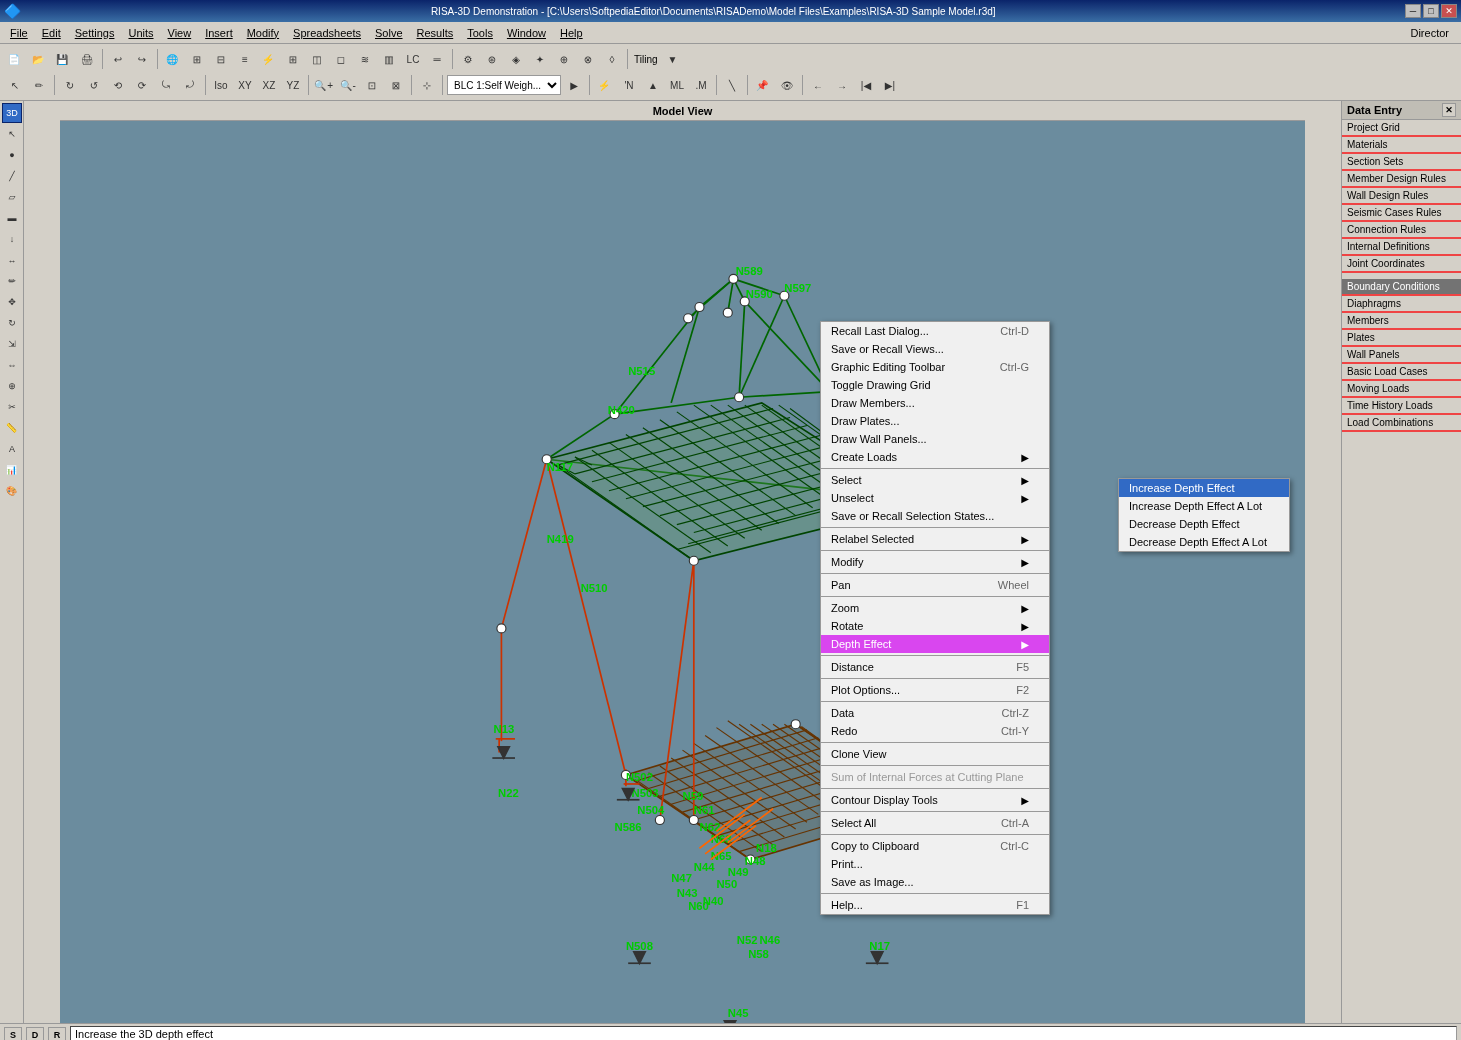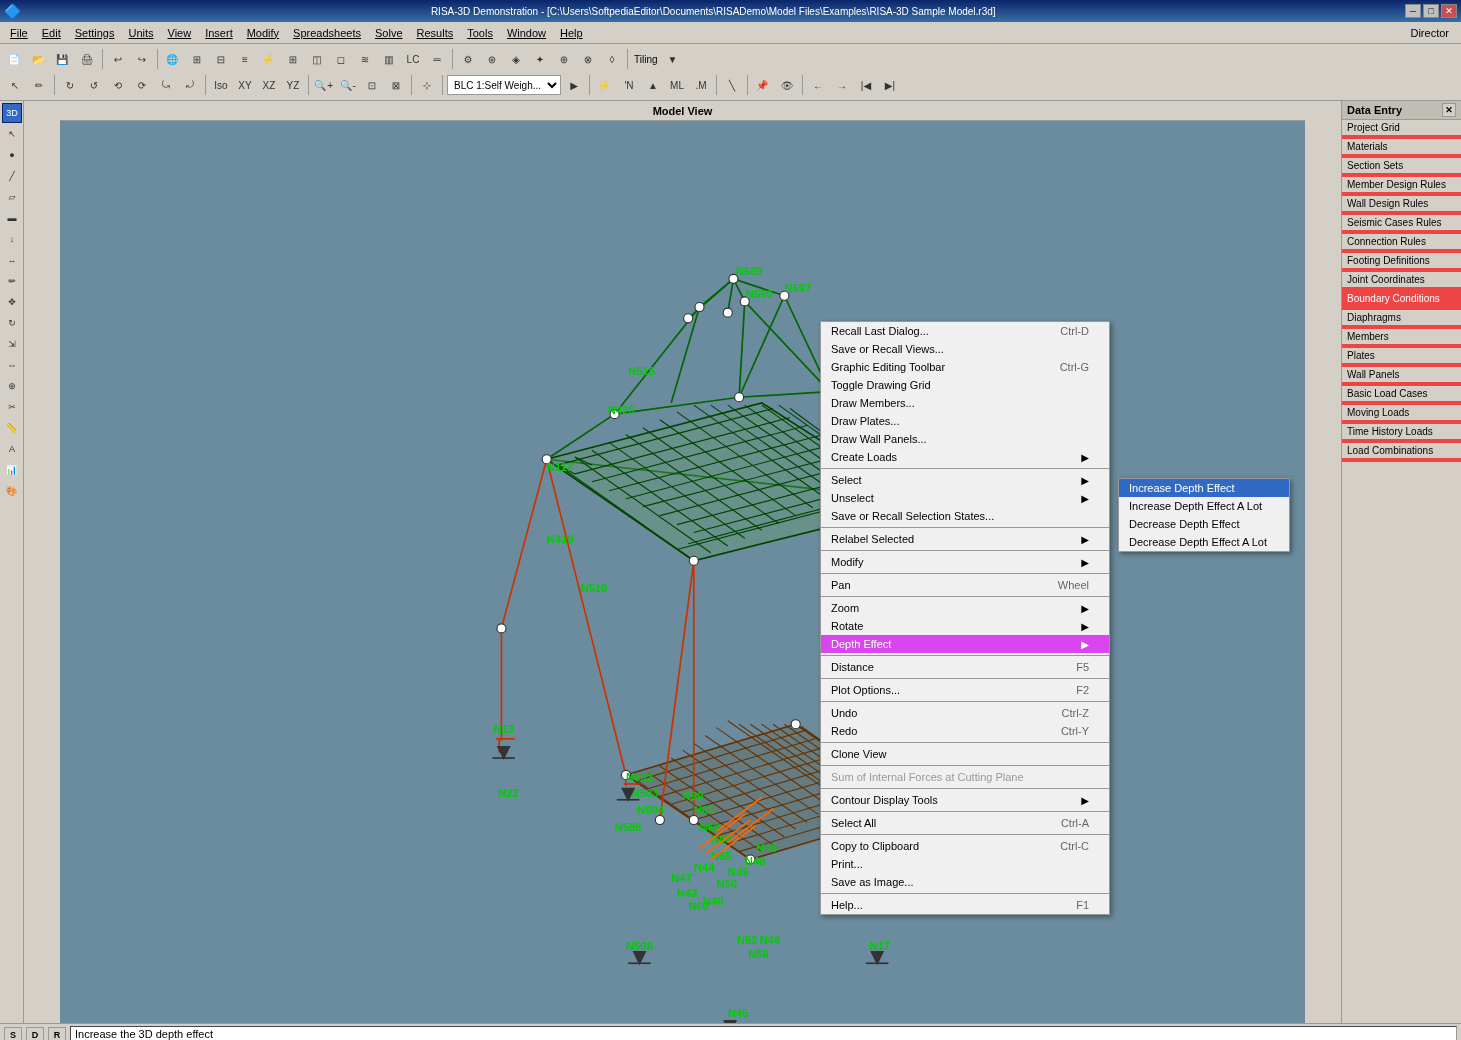--- a/index.html
+++ b/index.html
@@ -190,25 +190,25 @@
       background: #d4d0c8;
       border: 1px solid #999;
       cursor: pointer;
       font-size: 9px;
       display: flex; align-items: center; justify-content: center;
     }
     .data-entry-item {
       padding: 2px 5px;
       font-size: 10px;
       cursor: pointer;
-      border-bottom: 4px solid #ef4444;
+      border-bottom: 2px solid #ef4444;
       color: #000;
       white-space: nowrap;
     }
-    .data-entry-item.highlighted { background: #ef4444; color: white; }
+    .data-entry-item.highlighted { background: #737373; color: white; margin-top: 6px; }
 
     
     .status-bar {
       background: #d4d0c8;
       border-top: 1px solid #999;
       height: 22px;
       display: flex;
       align-items: center;
       padding: 0 4px;
       font-size: 11px;
@@ -233,21 +233,21 @@
     }
 
     
     .context-menu {
       position: absolute;
       top: 200px;
       left: 760px;
       background: #f0f0f0;
       border: 1px solid #999;
       box-shadow: 2px 2px 5px rgba(0,0,0,0.4);
-      width: 290px;
+      width: 230px;
       z-index: 100;
     }
     .ctx-item {
       padding: 3px 20px 3px 10px;
       cursor: pointer;
       display: flex;
       align-items: center;
       justify-content: space-between;
       font-size: 11px;
       color: #000;
@@ -738,21 +738,21 @@
           <span>Distance</span>
           <span class="ctx-shortcut">F5</span>
         </div>
         <div class="ctx-sep"></div>
         <div class="ctx-item">
           <span>Plot Options...</span>
           <span class="ctx-shortcut">F2</span>
         </div>
         <div class="ctx-sep"></div>
         <div class="ctx-item">
-          <span>Undo</span>
+          <span>Data</span>
           <span class="ctx-shortcut">Ctrl-Z</span>
         </div>
         <div class="ctx-item">
           <span>Redo</span>
           <span class="ctx-shortcut">Ctrl-Y</span>
         </div>
         <div class="ctx-sep"></div>
         <div class="ctx-item">
           <span>Clone View</span>
         </div>
@@ -802,21 +802,21 @@
       <span>Data Entry</span>
       <div class="right-panel-close">✕</div>
     </div>
     <div class="data-entry-item">Project Grid</div>
     <div class="data-entry-item">Materials</div>
     <div class="data-entry-item">Section Sets</div>
     <div class="data-entry-item">Member Design Rules</div>
     <div class="data-entry-item">Wall Design Rules</div>
     <div class="data-entry-item">Seismic Cases Rules</div>
     <div class="data-entry-item">Connection Rules</div>
-    <div class="data-entry-item">Footing Definitions</div>
+    <div class="data-entry-item">Internal Definitions</div>
     <div class="data-entry-item">Joint Coordinates</div>
     <div class="data-entry-item highlighted">Boundary Conditions</div>
     <div class="data-entry-item">Diaphragms</div>
     <div class="data-entry-item">Members</div>
     <div class="data-entry-item">Plates</div>
     <div class="data-entry-item">Wall Panels</div>
     <div class="data-entry-item">Basic Load Cases</div>
     <div class="data-entry-item">Moving Loads</div>
     <div class="data-entry-item">Time History Loads</div>
     <div class="data-entry-item">Load Combinations</div>

